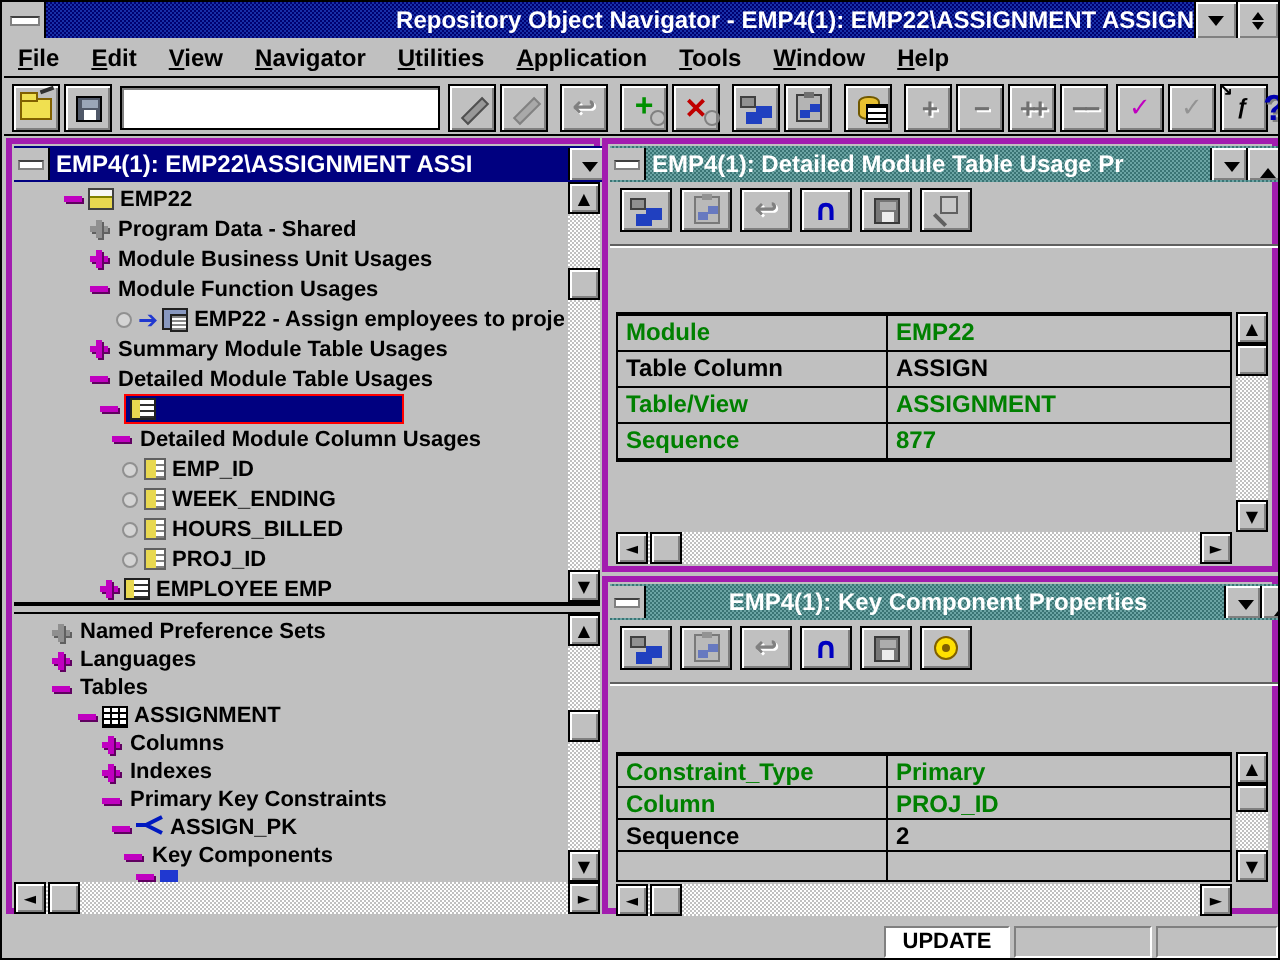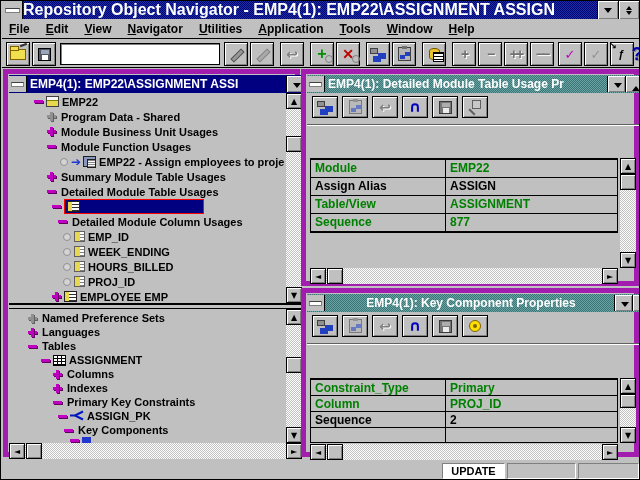--- a/index.html
+++ b/index.html
@@ -12,21 +12,21 @@
   
   .raised { background:#c0c0c0; border:1px solid #000;
     box-shadow: inset 1px 1px 0 #fff, inset -1px -1px 0 #808080; }
   .inset  { border:1px solid; border-color:#808080 #fff #fff #808080; }
   .checker-teal { background-image:conic-gradient(#3a7474 25%, #6ba4a4 0 50%, #3a7474 0 75%, #6ba4a4 0); background-size:2px 2px; }
   .checker-blue { background-image:conic-gradient(#000070 25%, #1830a8 0 50%, #000070 0 75%, #1830a8 0); background-size:2px 2px; }
   .checker-track { background-image:conic-gradient(#fff 25%, #c0c0c0 0 50%, #fff 0 75%, #c0c0c0 0); background-size:2px 2px; }
 
   
   .main-titlebar { position:absolute; left:1px; top:0; width:637px; height:18px; display:flex; align-items:center; }
-  .main-title { flex:1; text-align:left; color:#fff; font-size:16px; line-height:18px;
+  .main-title { flex:1; text-align:right; color:#fff; font-size:12px; line-height:18px;
     white-space:nowrap; overflow:hidden; }
   .sysbtn { width:21px; height:18px; background:#c0c0c0; border-right:1px solid #000; position:relative; flex:none; }
   .sysbtn::after { content:""; position:absolute; left:3px; top:7px; width:13px; height:3px; background:#fff; border:1px solid #808080; border-top-color:#404040; }
   .capbtn { width:21px; height:18px; background:#c0c0c0; border-left:1px solid #000; position:relative; flex:none;
     box-shadow: inset 1px 1px 0 #fff, inset -1px -1px 0 #808080; }
   .tri-dn::after { content:""; position:absolute; left:6px; top:7px; border:4px solid transparent; border-top:5px solid #000; }
   .tri-ud::before { content:""; position:absolute; left:7px; top:2px; border:3px solid transparent; border-bottom:4px solid #000; }
   .tri-ud::after  { content:""; position:absolute; left:7px; top:10px; border:3px solid transparent; border-top:4px solid #000; }
   .tri-up::after { content:""; position:absolute; left:6px; top:6px; border:4px solid transparent; border-bottom:5px solid #000; }
   .capbtn.small { width:18px; height:16px; }
@@ -68,21 +68,21 @@
   .i-db { width:11px; height:12px; background:#e8c030; border:1px solid #705800; border-radius:5px/3px; position:relative; }
   .i-db::after { content:""; position:absolute; right:-5px; bottom:-3px; width:9px; height:8px; background:
      linear-gradient(#000 1px, transparent 1px) 0 3px/9px 3px repeat-y, #fff; border:1px solid #000; }
   .i-exp { color:#707070; font-size:14px; letter-spacing:-2px; text-shadow:1px 1px 0 #fff; }
   .i-chk { font-size:13px; font-family:"DejaVu Sans",sans-serif; }
   .i-fn { font-size:11px; font-style:italic; position:relative; padding-right:2px; }
   .i-fn::before { content:"\2198"; font-style:normal; font-size:9px; position:absolute; left:-9px; top:-7px; font-family:"DejaVu Sans",sans-serif; }
   .i-help { color:#0000b0; font-size:18px; text-shadow:1px 1px 0 #808080; }
 
   
-  .cwin { position:absolute; background:#c0c0c0; border:5px solid #a21caf; }
+  .cwin { position:absolute; background:#c0c0c0; border:3px solid #a21caf; }
   .cbar { position:absolute; left:1px; top:1px; height:18px; display:flex; align-items:center; }
   .cbar .ttl { flex:1; color:#fff; font-size:12px; line-height:18px; white-space:nowrap; overflow:hidden; padding-left:3px; }
   .cbar .ttl.center { text-align:center; }
 
   
   .sb { position:absolute; width:16px; height:16px; display:flex; align-items:center; justify-content:center;
     font-family:"DejaVu Sans",sans-serif; font-size:8px; color:#000; }
   .vtrack, .htrack { position:absolute; }
   .thumb { position:absolute; width:16px; height:16px; }
 
@@ -387,21 +387,21 @@
         <span class="p-pin"></span>
       </div>
     <div class="groove" style="top:50px; width:334px;"></div>
 
     <div class="pgrid" style="left:4px; top:84px; width:308px; height:75px;">
       <div class="prow" style="height:18px">
           <div class="pname c-green">Module</div>
           <div class="pval c-green">EMP22</div>
         </div>
       <div class="prow" style="height:18px">
-          <div class="pname c-black">Assign Alias</div>
+          <div class="pname c-black">Table Column</div>
           <div class="pval c-black">ASSIGN</div>
         </div>
       <div class="prow" style="height:18px">
           <div class="pname c-green">Table/View</div>
           <div class="pval c-green">ASSIGNMENT</div>
         </div>
       <div class="prow" style="height:18px">
           <div class="pname c-green">Sequence</div>
           <div class="pval c-green">877</div>
         </div>

